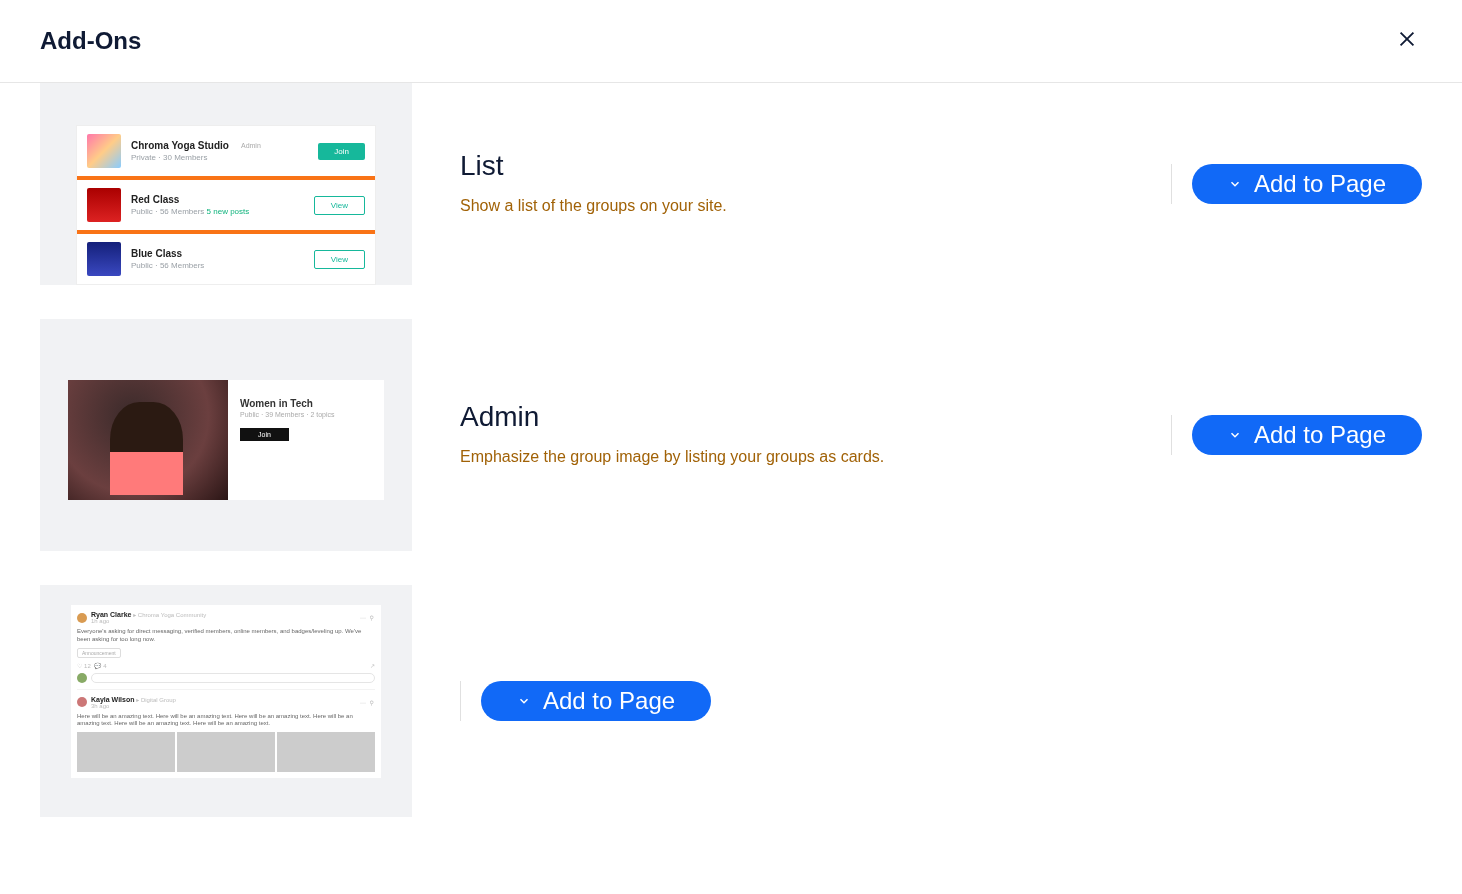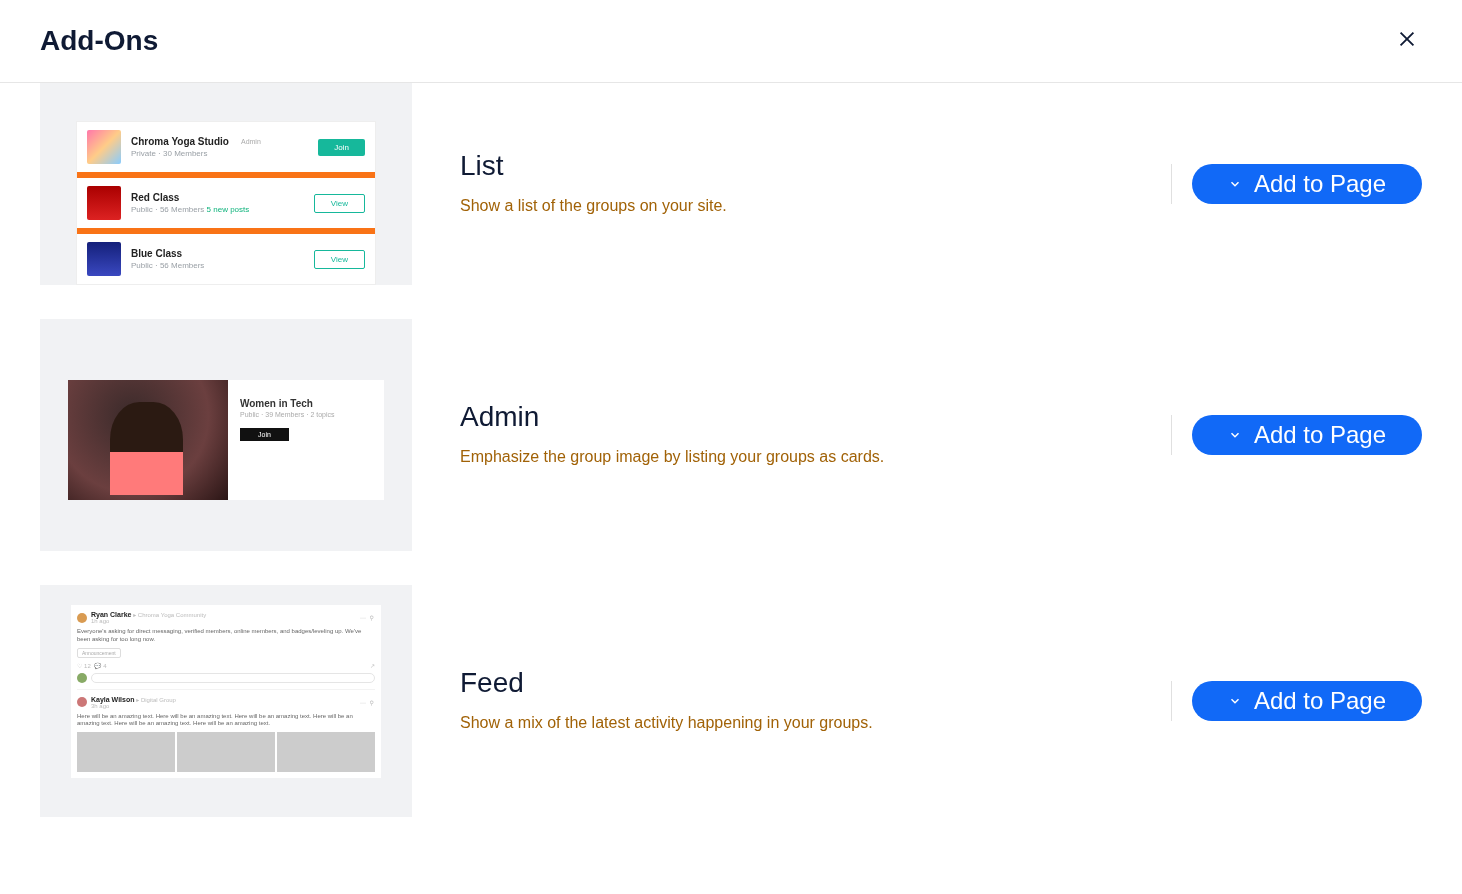--- a/index.html
+++ b/index.html
@@ -10,21 +10,21 @@
     width: 1462px;
   }
   .header {
     display: flex;
     justify-content: space-between;
     align-items: center;
     padding: 24px 40px 24px 40px;
     border-bottom: 1px solid #e6e6e6;
   }
   .header-title {
-    font-size: 28px;
+    font-size: 24px;
     font-weight: 700;
     color: #0f1a34;
   }
   .close-btn {
     cursor: pointer;
     padding: 4px;
   }
   .close-btn svg { width: 22px; height: 22px; stroke: #0f1a34; stroke-width: 2; }
   .content {
     padding: 0 40px 40px 40px;
@@ -94,21 +94,21 @@
   .mock-list {
     background: #fff;
     width: 300px;
     border: 1px solid #eee;
   }
   .mock-list .row {
     display: flex;
     align-items: center;
     gap: 10px;
     padding: 8px 10px;
-    border-top: 6px solid #f97316;
+    border-top: 4px solid #f97316;
   }
   .mock-list .row:first-child { border-top: none; }
   .mock-list .sq { width: 34px; height: 34px; border-radius: 2px; flex-shrink: 0;}
   .mock-list .txt { flex: 1; }
   .mock-list .ttl { font-size: 10px; font-weight: 700; color: #222; display:flex; align-items:center; gap:12px;}
   .mock-list .sub { font-size: 8px; color: #9aa0a6; margin-top: 2px; }
   .mock-list .sub .green { color: #0fb37c; }
   .mock-list .pill { font-size: 8px; padding: 4px 16px; border-radius: 2px; }
   .mock-list .pill.join { background: #16b89b; color: #fff; }
   .mock-list .pill.view { border: 1px solid #16b89b; color: #16b89b; background:#fff; }
@@ -278,24 +278,20 @@
           </div>
           <div class="body">Here will be an amazing text. Here will be an amazing text. Here will be an amazing text. Here will be an amazing text. Here will be an amazing text. Here will be an amazing text.</div>
           <div class="grid">
               <div class="g1"></div>
               <div class="g2"></div>
               <div class="g3"></div>
             </div>
         </div>
       </div>
     </div>
-    <div class="info">
-      <h2>Feed</h2>
-      <p>Show a mix of the latest activity happening in your groups.</p>
-    </div>
     <div class="action">
       <div class="sep"></div>
       <button class="add-btn">
         <svg viewBox="0 0 24 24">
             <path d="M6 9l6 6 6-6"></path>
           </svg>
         <span>Add to Page</span>
       </button>
     </div>
   </div>

